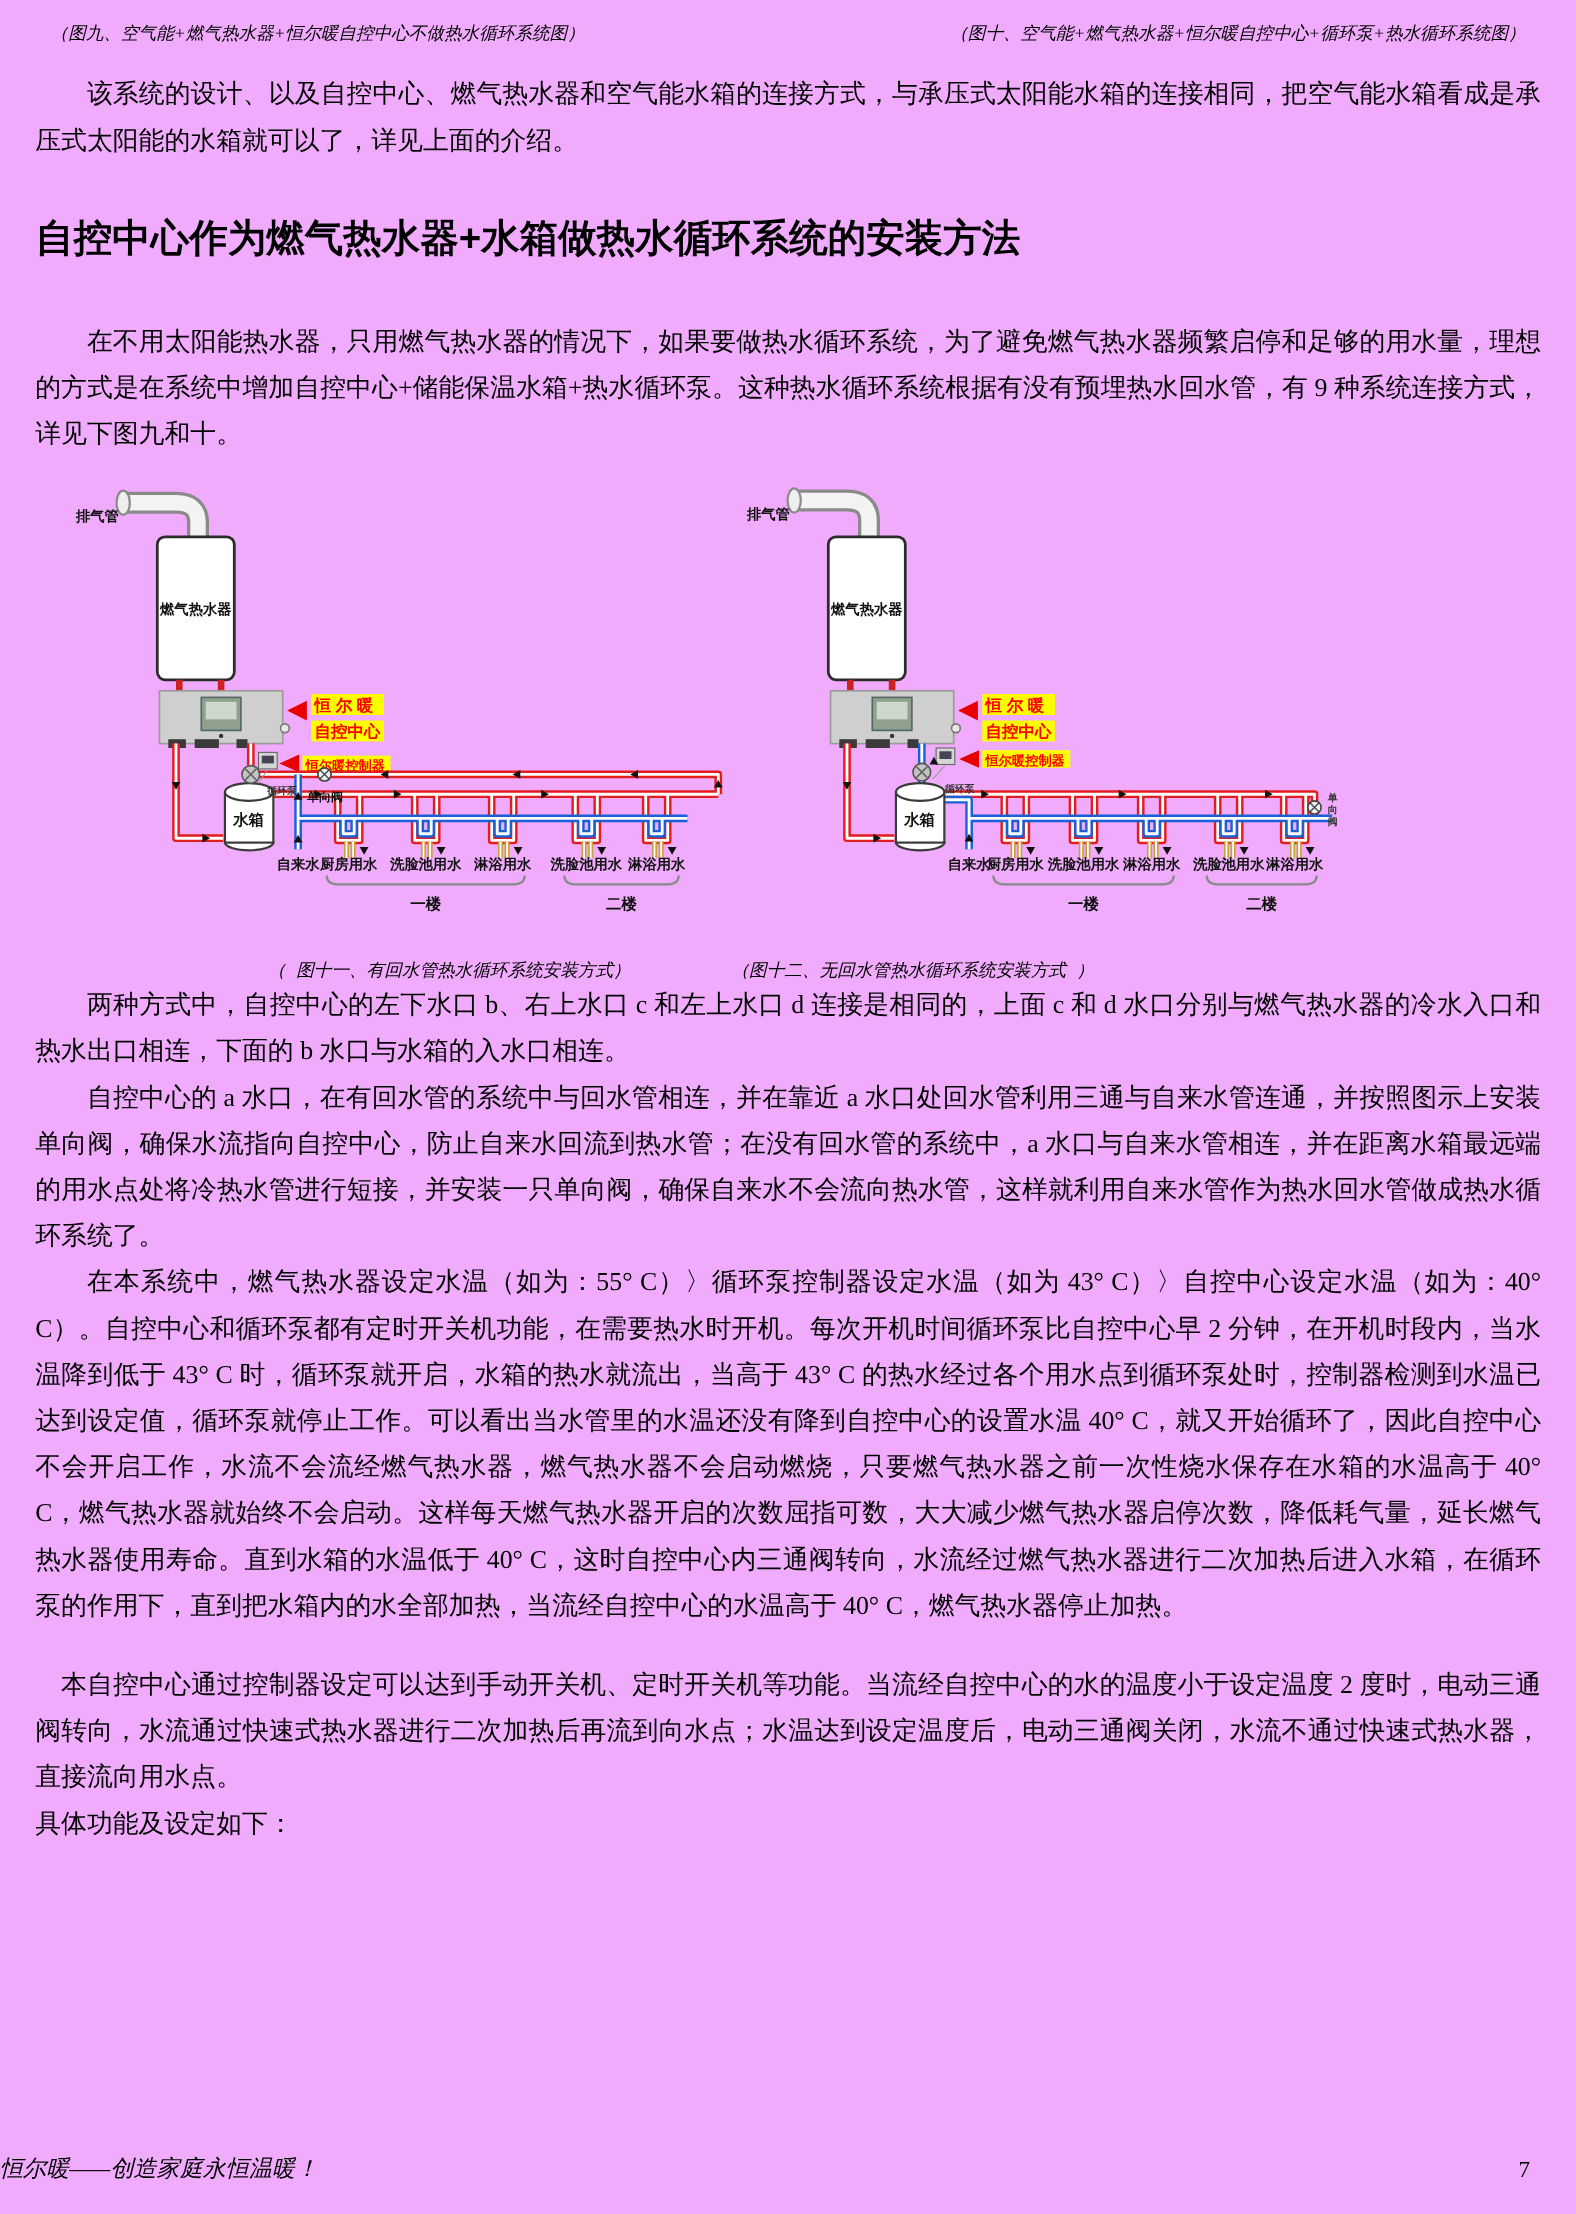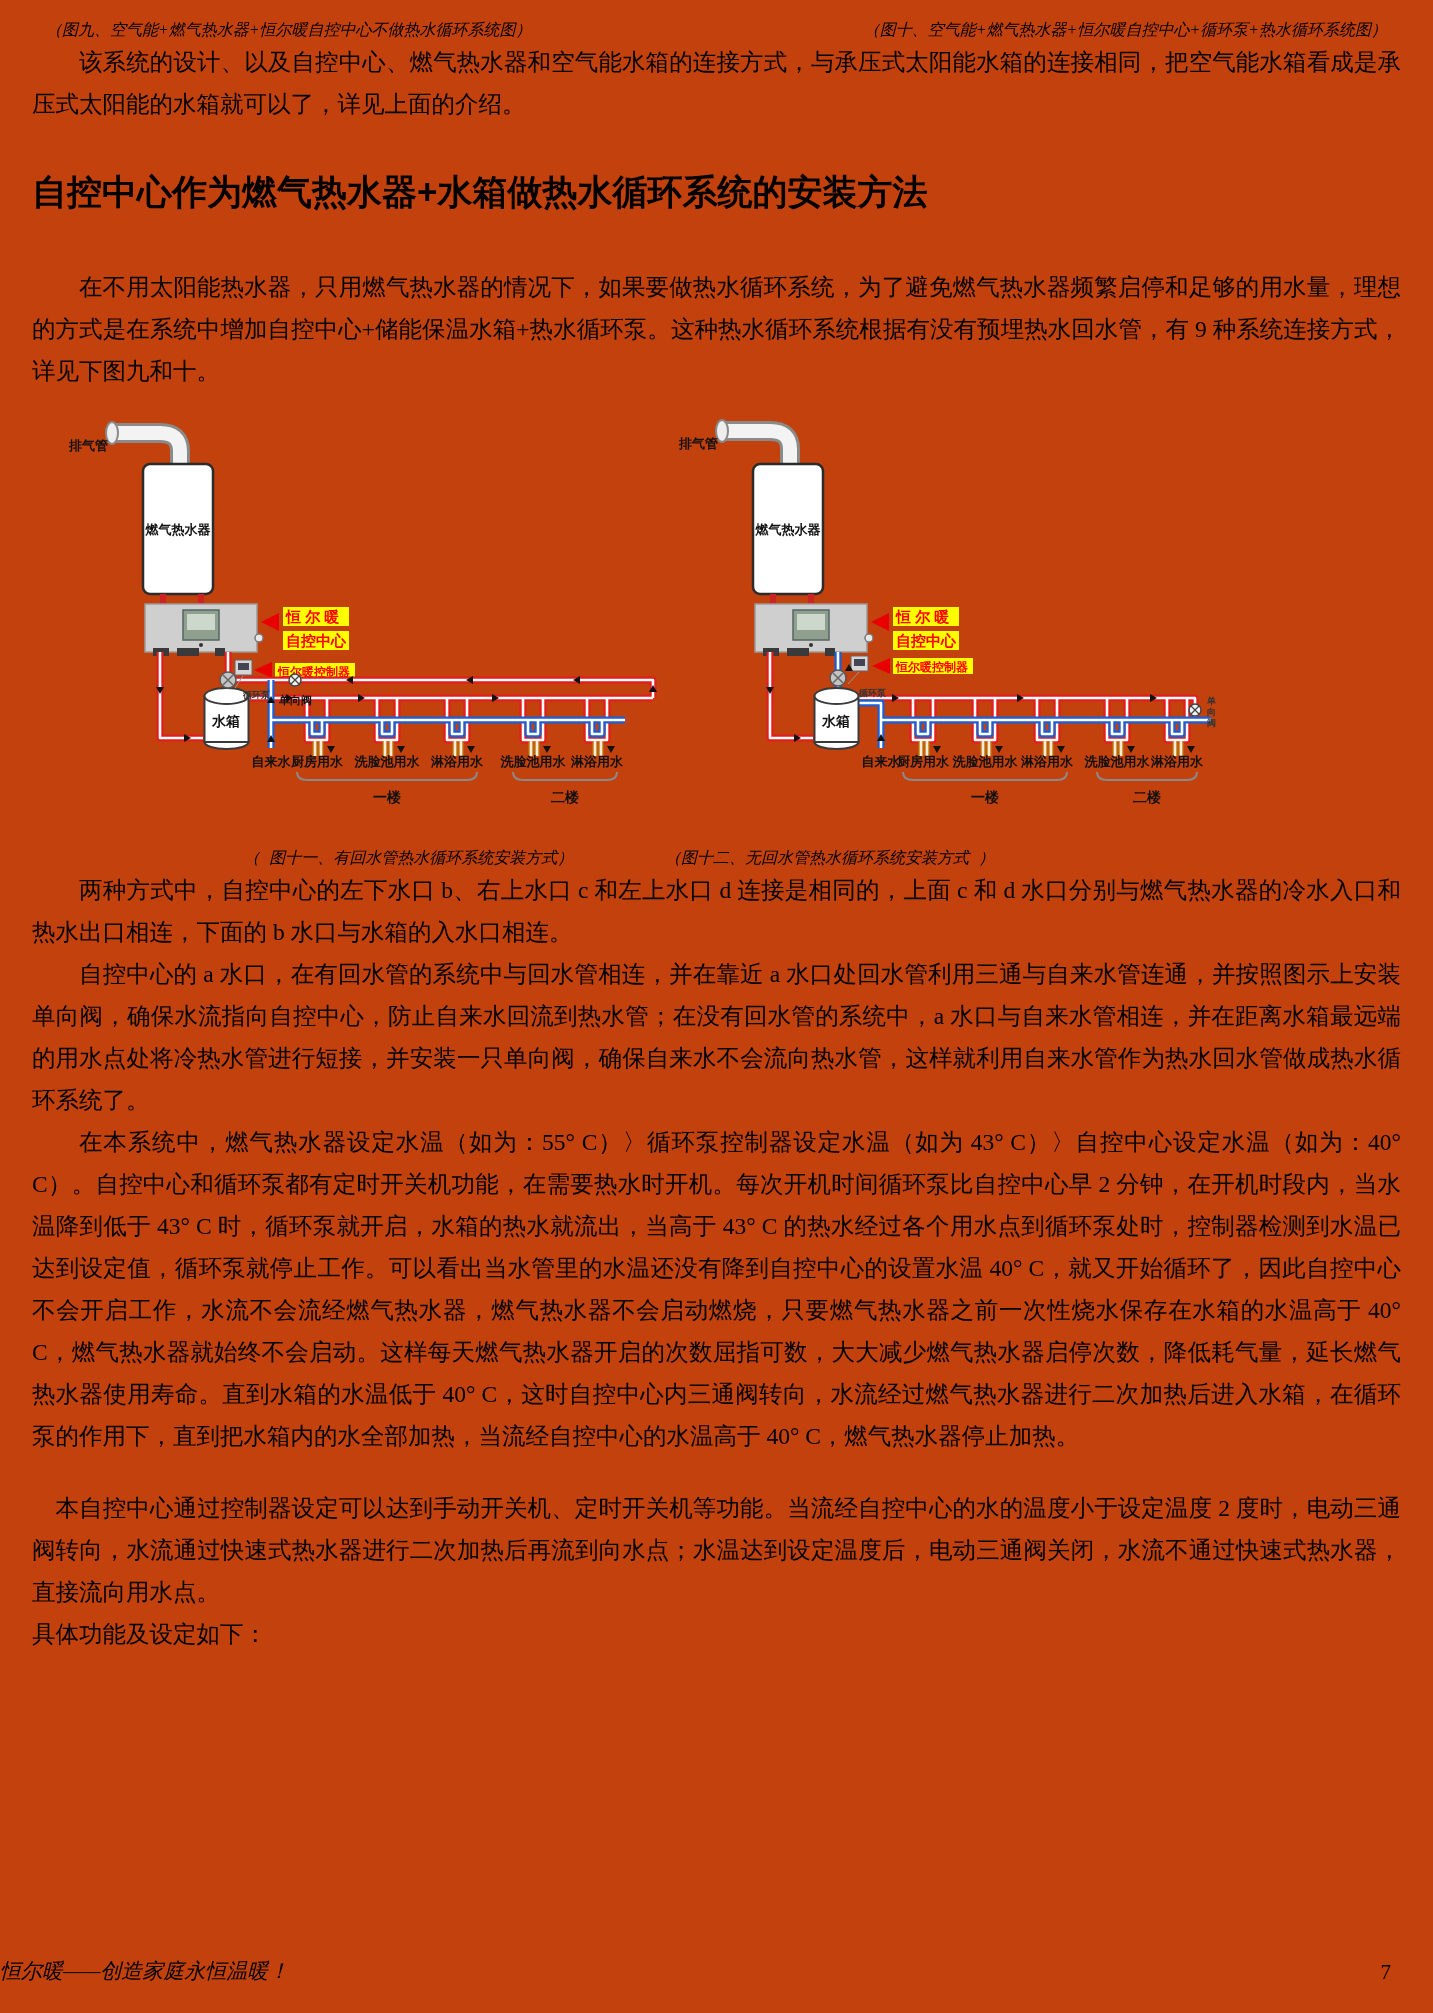--- a/index.html
+++ b/index.html
@@ -1,21 +1,21 @@
 <!DOCTYPE html>
 <html><head>
 <meta charset="utf-8">
 <style>
   html,body{margin:0;padding:0;background:#e9e9e9;}
-  .page{position:relative;width:1433px;height:2013px;background:#c2410c;margin:0 auto;overflow:hidden;
+  .page{position:relative;width:1433px;height:2013px;background:#f0abfc;margin:0 auto;overflow:hidden;
         font-family:"Liberation Serif","DejaVu Serif",serif;color:#000;}
   .inner{padding:20px 32px 0 32px;}
   .hdr{display:flex;justify-content:space-between;font-style:italic;font-size:16px;padding:0 14px;}
   .body-text p{margin:0;font-size:23.5px;line-height:42px;text-align:justify;text-indent:2em;}
-  p.p-intro{}
+  p.p-intro{margin-top:24px;}
   h1,h2{font-family:"Liberation Sans","DejaVu Sans",sans-serif;font-weight:bold;font-size:35px;margin:44px 0 50px 0;}
   h2{margin:84px 0 58px 0;}
   .figrow{display:flex;margin:16px 0 0 33px;}
   .figrow svg{display:block;}
   .caprow{display:flex;font-style:italic;font-size:16px;margin-top:8px;font-family:Liberation Mono, monospace;}
   .cap-l{width:633px;text-align:center;padding-left:120px;box-sizing:border-box;}
   .cap-r{flex:1;text-align:left;}
   .p-after-fig{margin-top:14px;}
   .p-settings{text-indent:1em !important;margin-top:30px !important;}
   .p-funcs{text-indent:0 !important;}

